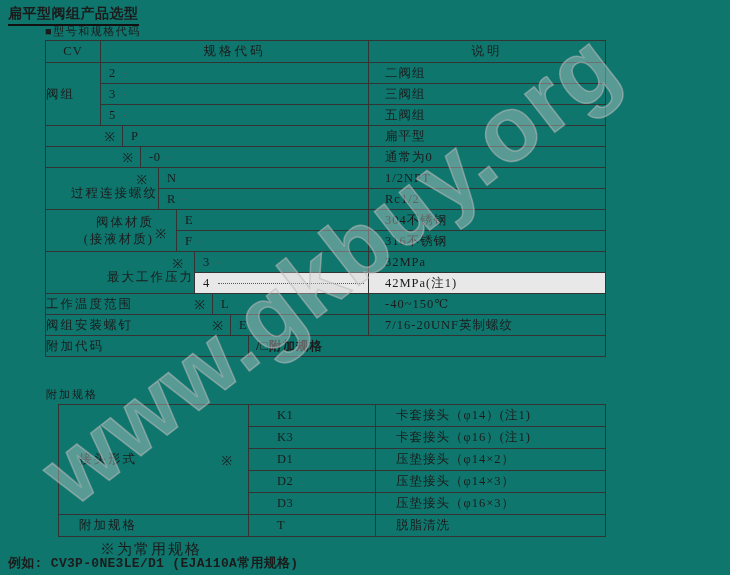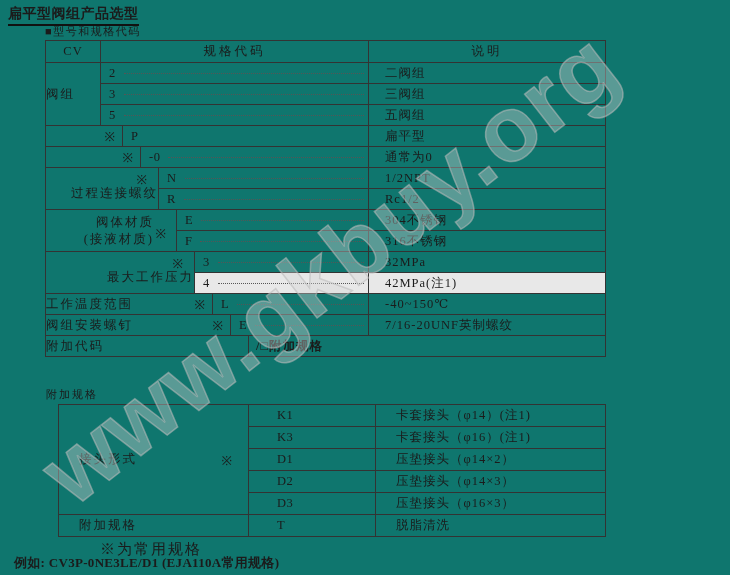--- a/index.html
+++ b/index.html
@@ -48,22 +48,22 @@
   .star-br { position:absolute; right:10px; bottom:9px; letter-spacing:0; }
   .grp-col { display:flex; flex-direction:column; justify-content:center; height:100%; }
   .grp-down { padding-top:10px; }
   .line { text-align:right; letter-spacing:2px; line-height:1.35; }
   .pad-star { padding-right:22px; }
   .addval { padding-left:7px; letter-spacing:1px;font-weight:bold; }
 
   .footnote { position:absolute; left:100px; top:540px; font-size:15px; letter-spacing:2px; }
   .example {
     position:absolute; left:8px; top:554px;
-    font-family:Liberation Serif, serif;
-    font-weight:bold; font-size:13px; letter-spacing:0.3px;margin-left:6px;
+    font-family:Liberation Mono, monospace;
+    font-weight:bold; font-size:13px; letter-spacing:0.3px;
   }
 
   .watermark {
     position:absolute; left:330px; top:268px; z-index:4;
     transform:translate(-50%,-50%) rotate(-38deg);
     font-family:"Liberation Sans","DejaVu Sans",sans-serif;
     font-weight:bold; font-size:92px; white-space:nowrap; letter-spacing:2px;
     color:rgba(213,213,213,0.38);
     -webkit-text-stroke:1.5px rgba(186,186,186,0.55);
     pointer-events:none; user-select:none;

